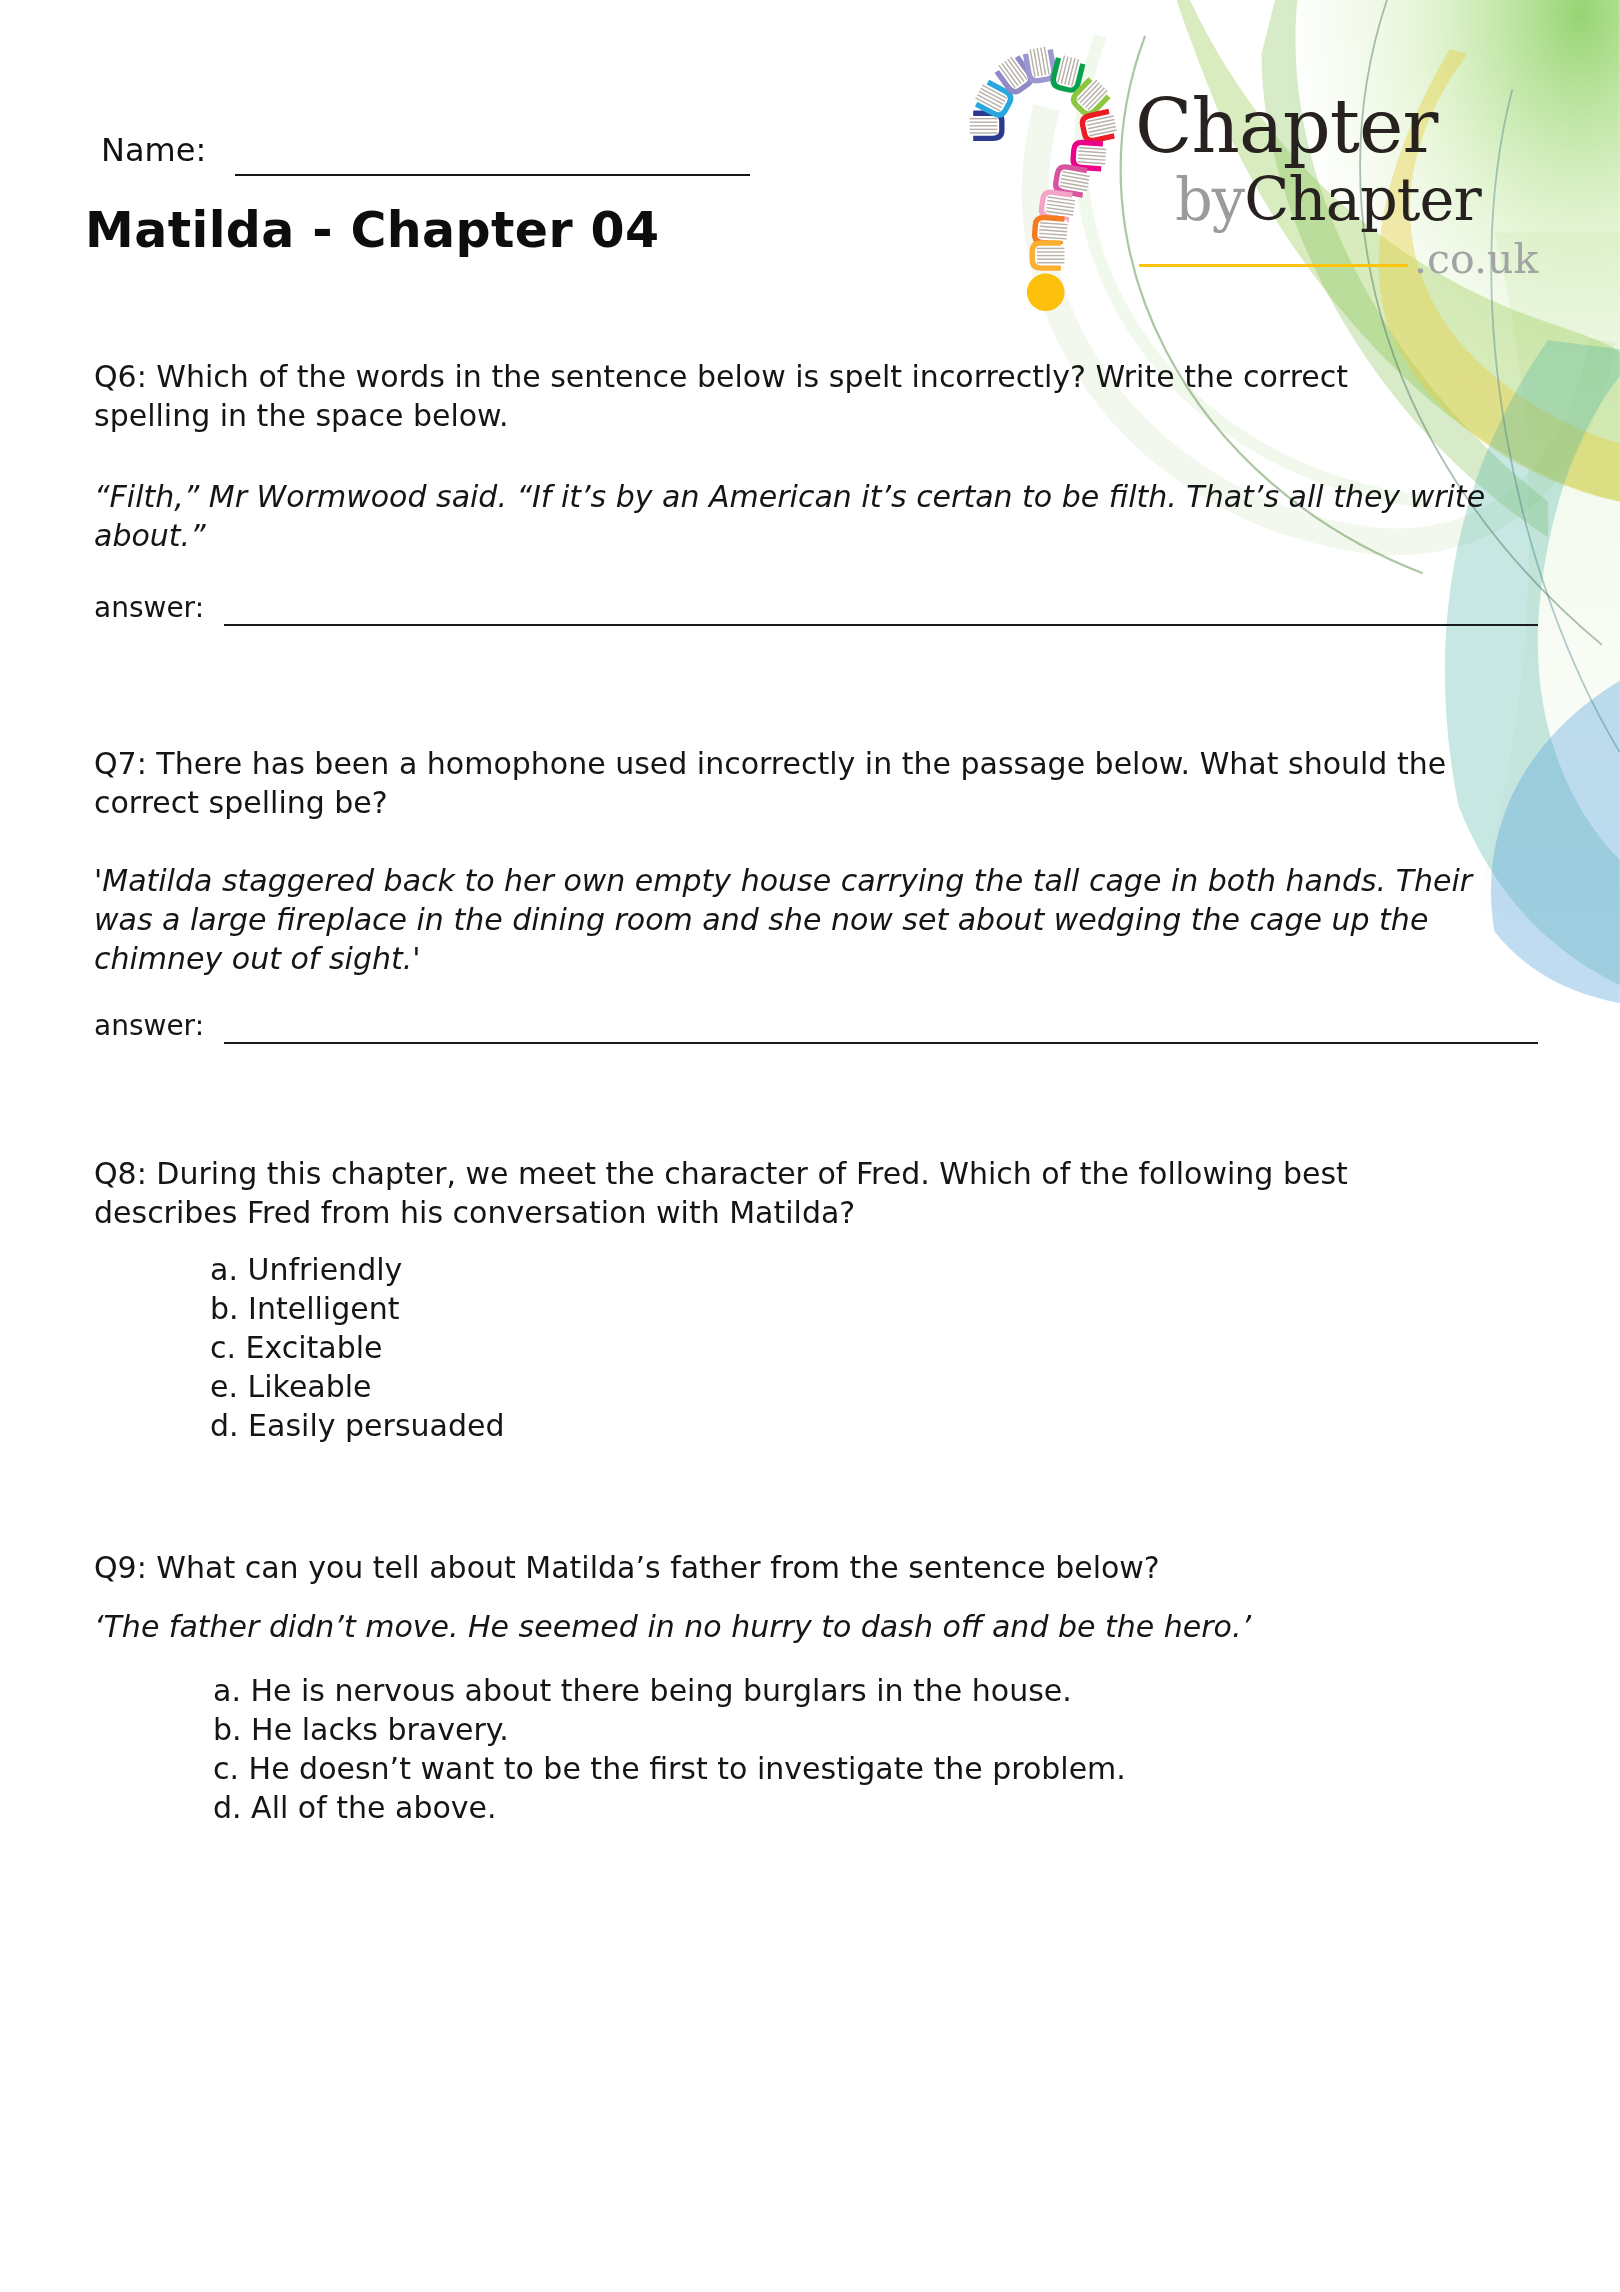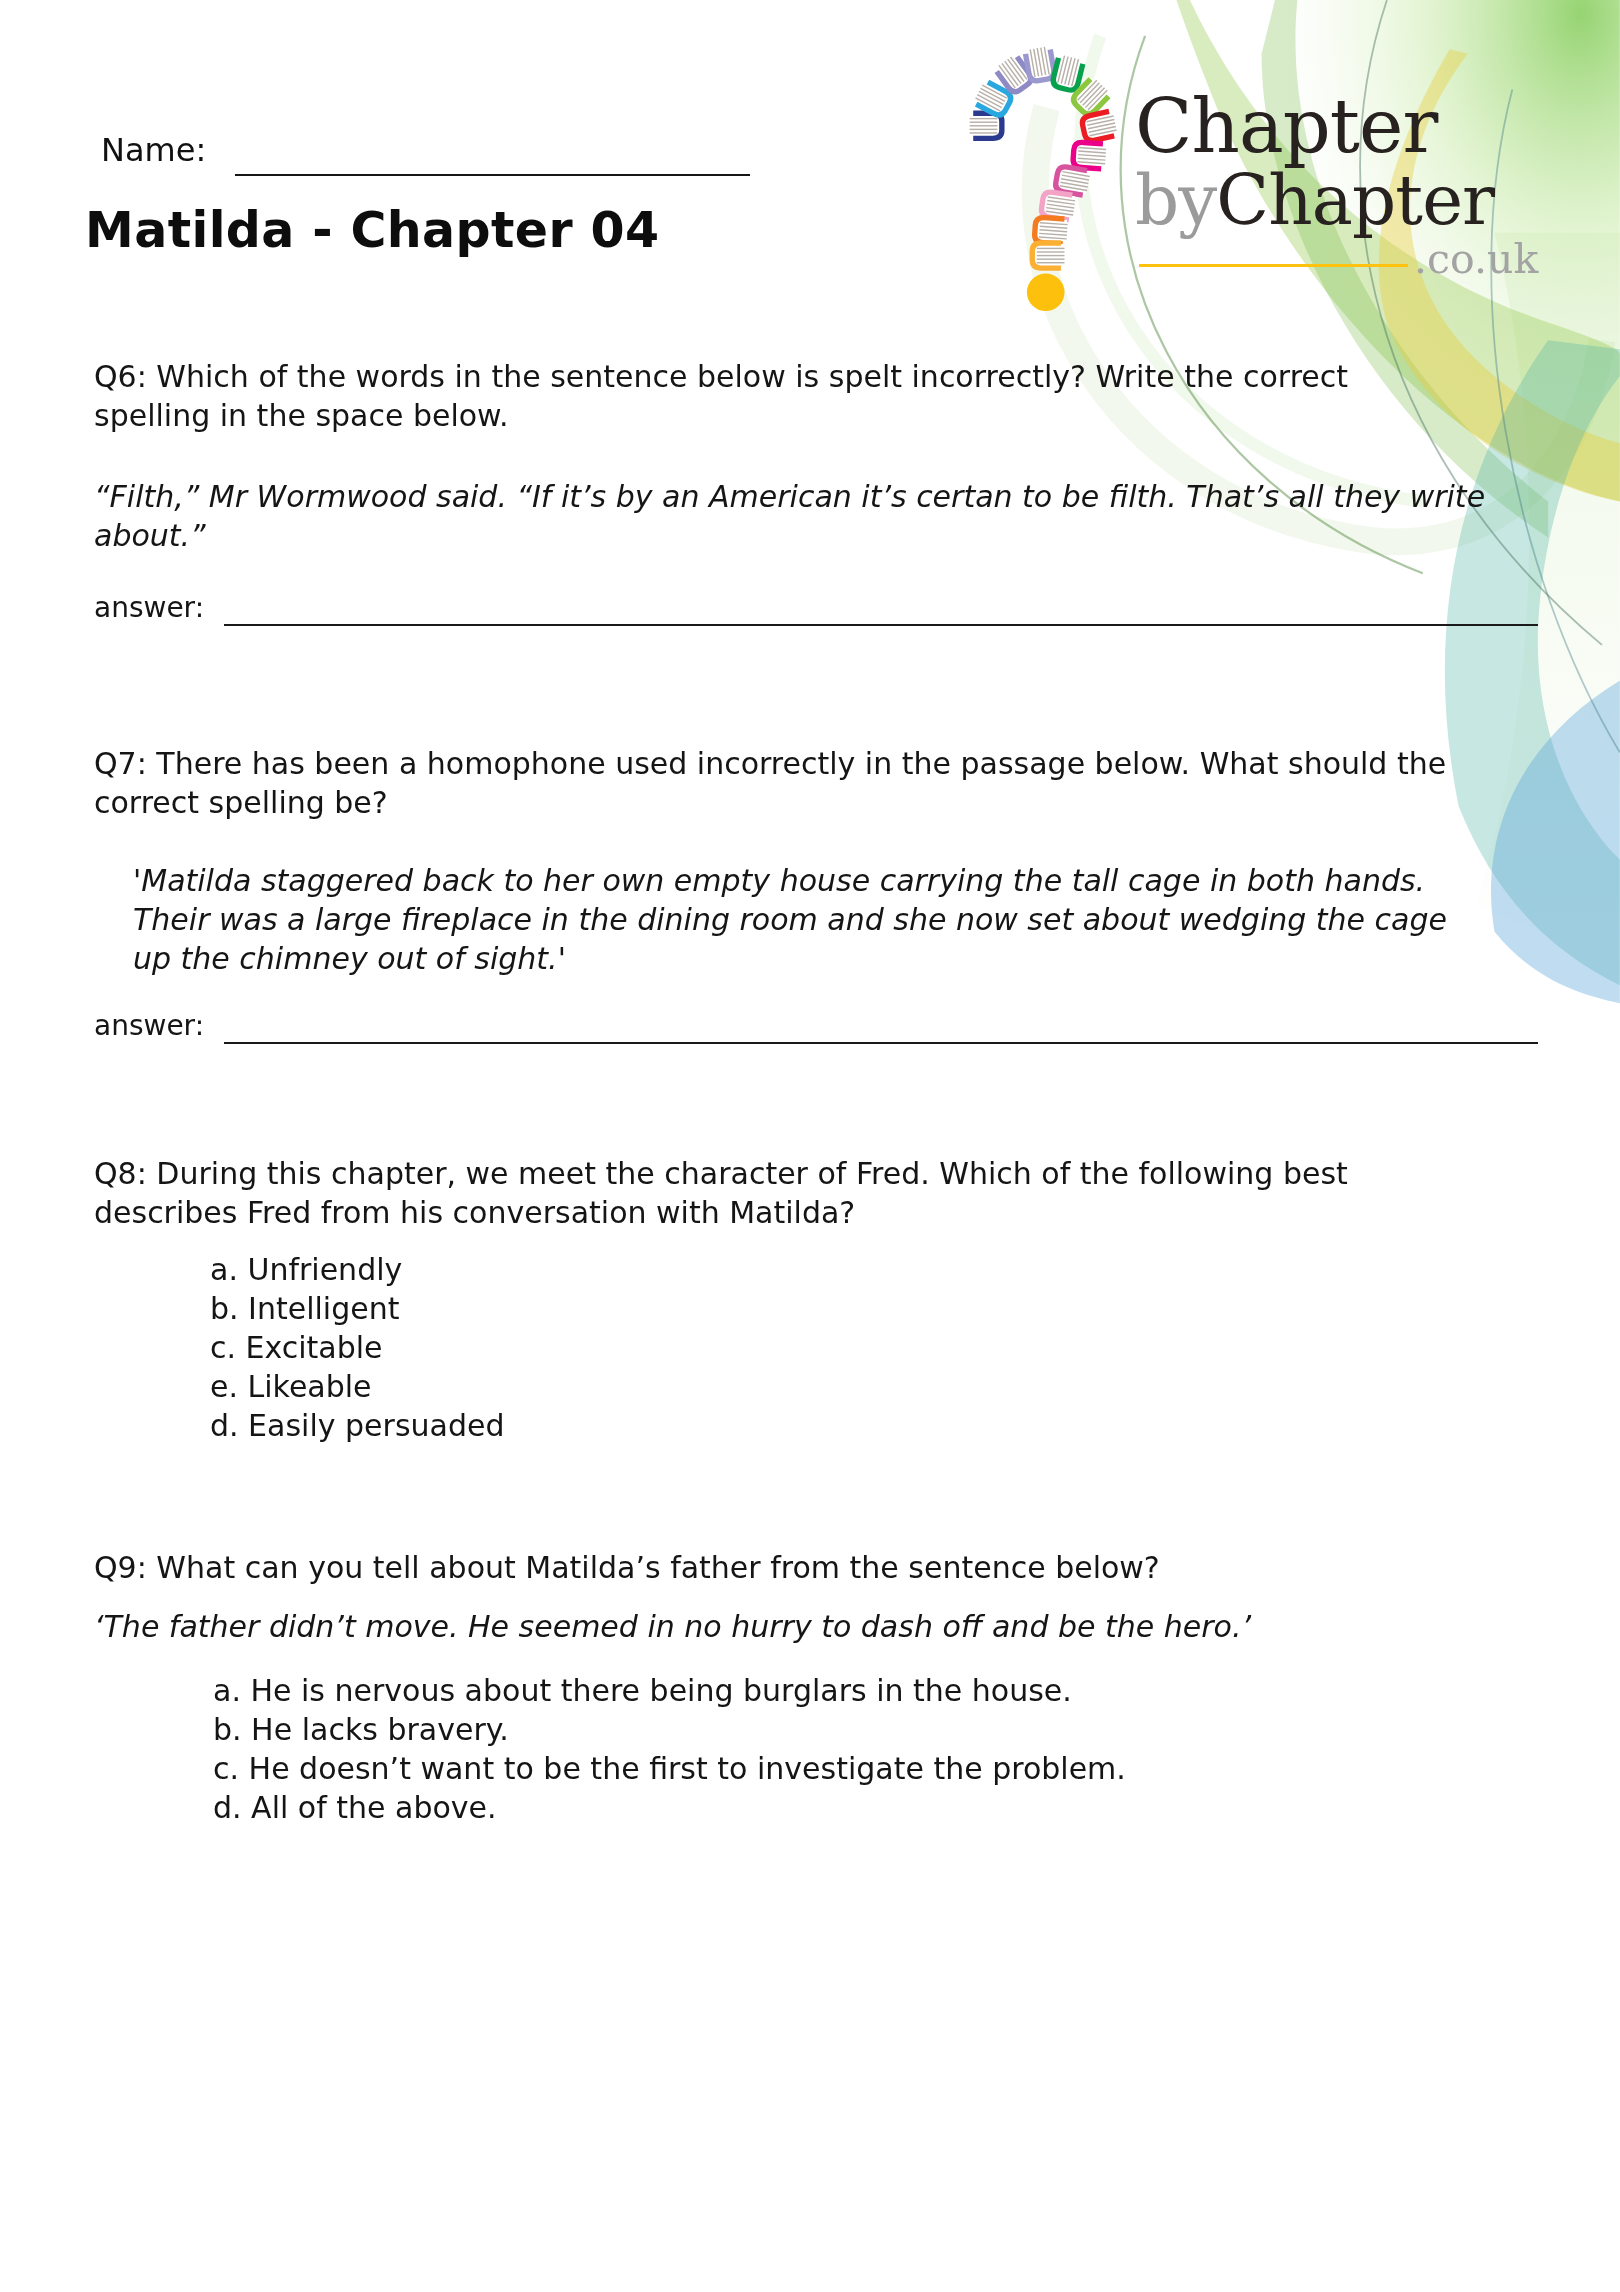--- a/index.html
+++ b/index.html
@@ -36,42 +36,42 @@
 
   
   .logo { position:absolute; left:958px; top:36px; width:627px; height:296px; z-index:2; }
   .logo-books { position:absolute; left:0; top:0; width:179px; height:287px; }
   .logo-text {
     position:absolute; left:177px; top:52px; width:421px;
     font-family:"DejaVu Serif","Liberation Serif",serif;
     color:#272220; letter-spacing:-0.9px;
   }
   .logo-line1 { font-size:75px; line-height:77px; }
-  .logo-line2 { font-size:69px; line-height:70px; white-space:nowrap; }
+  .logo-line2 { font-size:59px; line-height:70px; white-space:nowrap;margin-left:40px; }
   .logo-by { color:#9b9b9b; }
   .logo-rule-row { position:relative; margin-top:7.2px; height:47px; }
   .logo-rule {
     position:absolute; left:3.6px; top:21.5px;
     width:269px; height:3.6px; background:#ffc20e;
   }
   .logo-domain {
     position:absolute; left:279px; top:-7.2px;
     font-size:41px; color:#a3a3a3; letter-spacing:0;
   }
 
   
   .question { position:absolute; left:94px; width:1397px; }
   .q6 { top:357px; }
   .q7 { top:744px; }
   .q8 { top:1154px; }
   .q9 { top:1548px; }
   .q-prompt { font-size:30px; line-height:39px; max-width:1375px; }
   .q-passage { font-size:30px; line-height:39px; font-style:italic; max-width:1402px; }
   .q6 .q-passage { margin-top:42px; }
-  .q7 .q-passage { margin-top:39px;margin-left:39px; }
+  .q7 .q-passage { margin-top:39px; }
   .q9 .q-passage { margin-top:19.7px; }
   .answer-row {
     display:flex; align-items:flex-end; width:1444px;
   }
   .q6 .answer-row { margin-top:35px; }
   .q7 .answer-row { margin-top:29.6px; }
   .answer-label { font-size:28px; line-height:36px; flex:0 0 auto; }
   .answer-line {
     flex:1 1 auto; height:34px; margin-left:19.7px;
     border-bottom:2.7px solid #1a1a1a;

